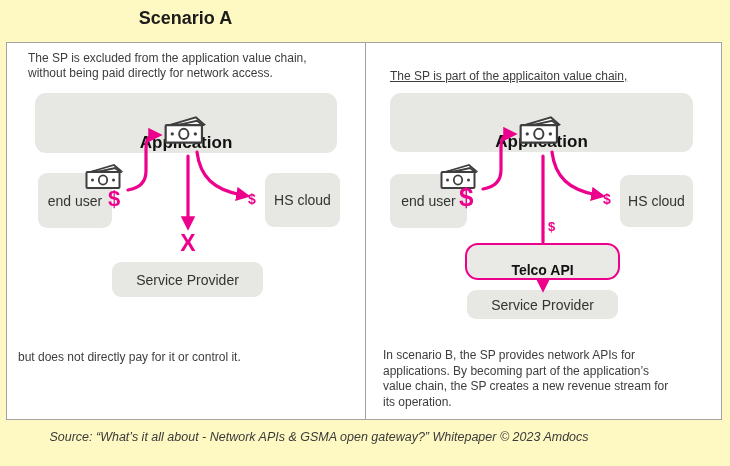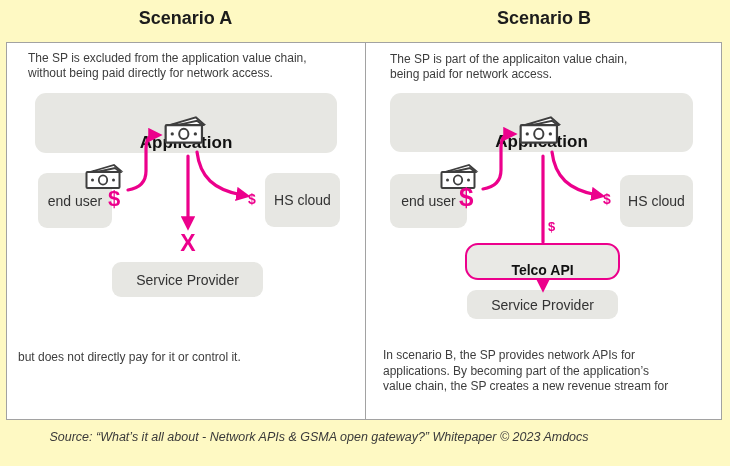--- a/index.html
+++ b/index.html
@@ -16,21 +16,21 @@
 
   .scenario-title{position:absolute;top:8px;text-align:center;font-size:18px;font-weight:bold;color:#1c1c1c;}
   #title-a{left:6px;width:359px;}
   #title-b{left:365px;width:358px;}
 
   .panel-frame{position:absolute;left:6px;top:42px;width:716px;height:378px;border:1px solid var(--border-gray);background:#fff;}
   .panel-divider{position:absolute;left:365px;top:42px;width:1px;height:378px;background:var(--border-gray);}
 
   .desc{position:absolute;font-size:12px;line-height:15px;color:var(--text-dark);}
   #desc-a{left:28px;top:51px;}
-  #desc-b{left:390px;top:52px;}
+  #desc-b{left:390px;top:69px;text-decoration:underline;}
 
   .gray-box{position:absolute;background:var(--box-gray);border-radius:9px;display:flex;align-items:center;justify-content:center;font-size:14px;color:#333;}
   .app-box{align-items:flex-end;border-radius:11px;}
   .app-label{font-size:17px;font-weight:bold;color:#111;padding-top:7px;}
   #app-box-a{left:35px;top:93px;width:302px;height:60px;}
   #app-box-b{left:390px;top:93px;width:303px;height:59px;}
   #enduser-box-a{left:38px;top:173px;width:74px;height:55px;}
   #enduser-box-b{left:390px;top:174px;width:77px;height:54px;}
   #hs-box-a{left:265px;top:173px;width:75px;height:54px;}
   #hs-box-b{left:620px;top:175px;width:73px;height:52px;}
@@ -70,32 +70,30 @@
   .note-stroke{stroke:var(--icon-stroke);fill:#ffffff;}
   .note-detail{stroke:var(--icon-stroke);fill:none;}
   .note-dot{fill:var(--icon-stroke);}
 </style>
 </head>
 <body>
 
 <div class="stage">
 
   <div class="scenario-title" id="title-a">Scenario A</div>
-  <div class="scenario-title" id="title-b">Scenario B</div>
 
   <div class="panel-frame"></div>
   <div class="panel-divider"></div>
 
   <div class="desc" id="desc-a">
     <div>The SP is excluded from the application value chain,</div>
     <div>without being paid directly for network access.</div>
   </div>
   <div class="desc" id="desc-b">
     <div>The SP is part of the applicaiton value chain,</div>
-    <div>being paid for network access.</div>
   </div>
 
   <div class="gray-box app-box" id="app-box-a">
     <span class="app-label">Application</span>
   </div>
   <div class="gray-box" id="enduser-box-a">
     <span>end user</span>
   </div>
   <div class="gray-box" id="hs-box-a">
     <span>HS cloud</span>
@@ -183,17 +181,18 @@
   <div class="dollar" id="dollar-telco-b">$</div>
   <div class="dollar" id="dollar-hs-b">$</div>
 
   <div class="footnote" id="footnote-a">
     <div>but does not directly pay for it or control it.</div>
   </div>
   <div class="footnote" id="footnote-b">
     <div>In scenario B, the SP provides network APIs for</div>
     <div>applications. By becoming part of the application’s</div>
     <div>value chain, the SP creates a new revenue stream for</div>
+    <div>its operation.</div>
   </div>
 
   <div class="source-line">Source: “What’s it all about - Network APIs &amp; GSMA open gateway?” Whitepaper © 2023 Amdocs</div>
 
 </div>
 
 </body></html>

